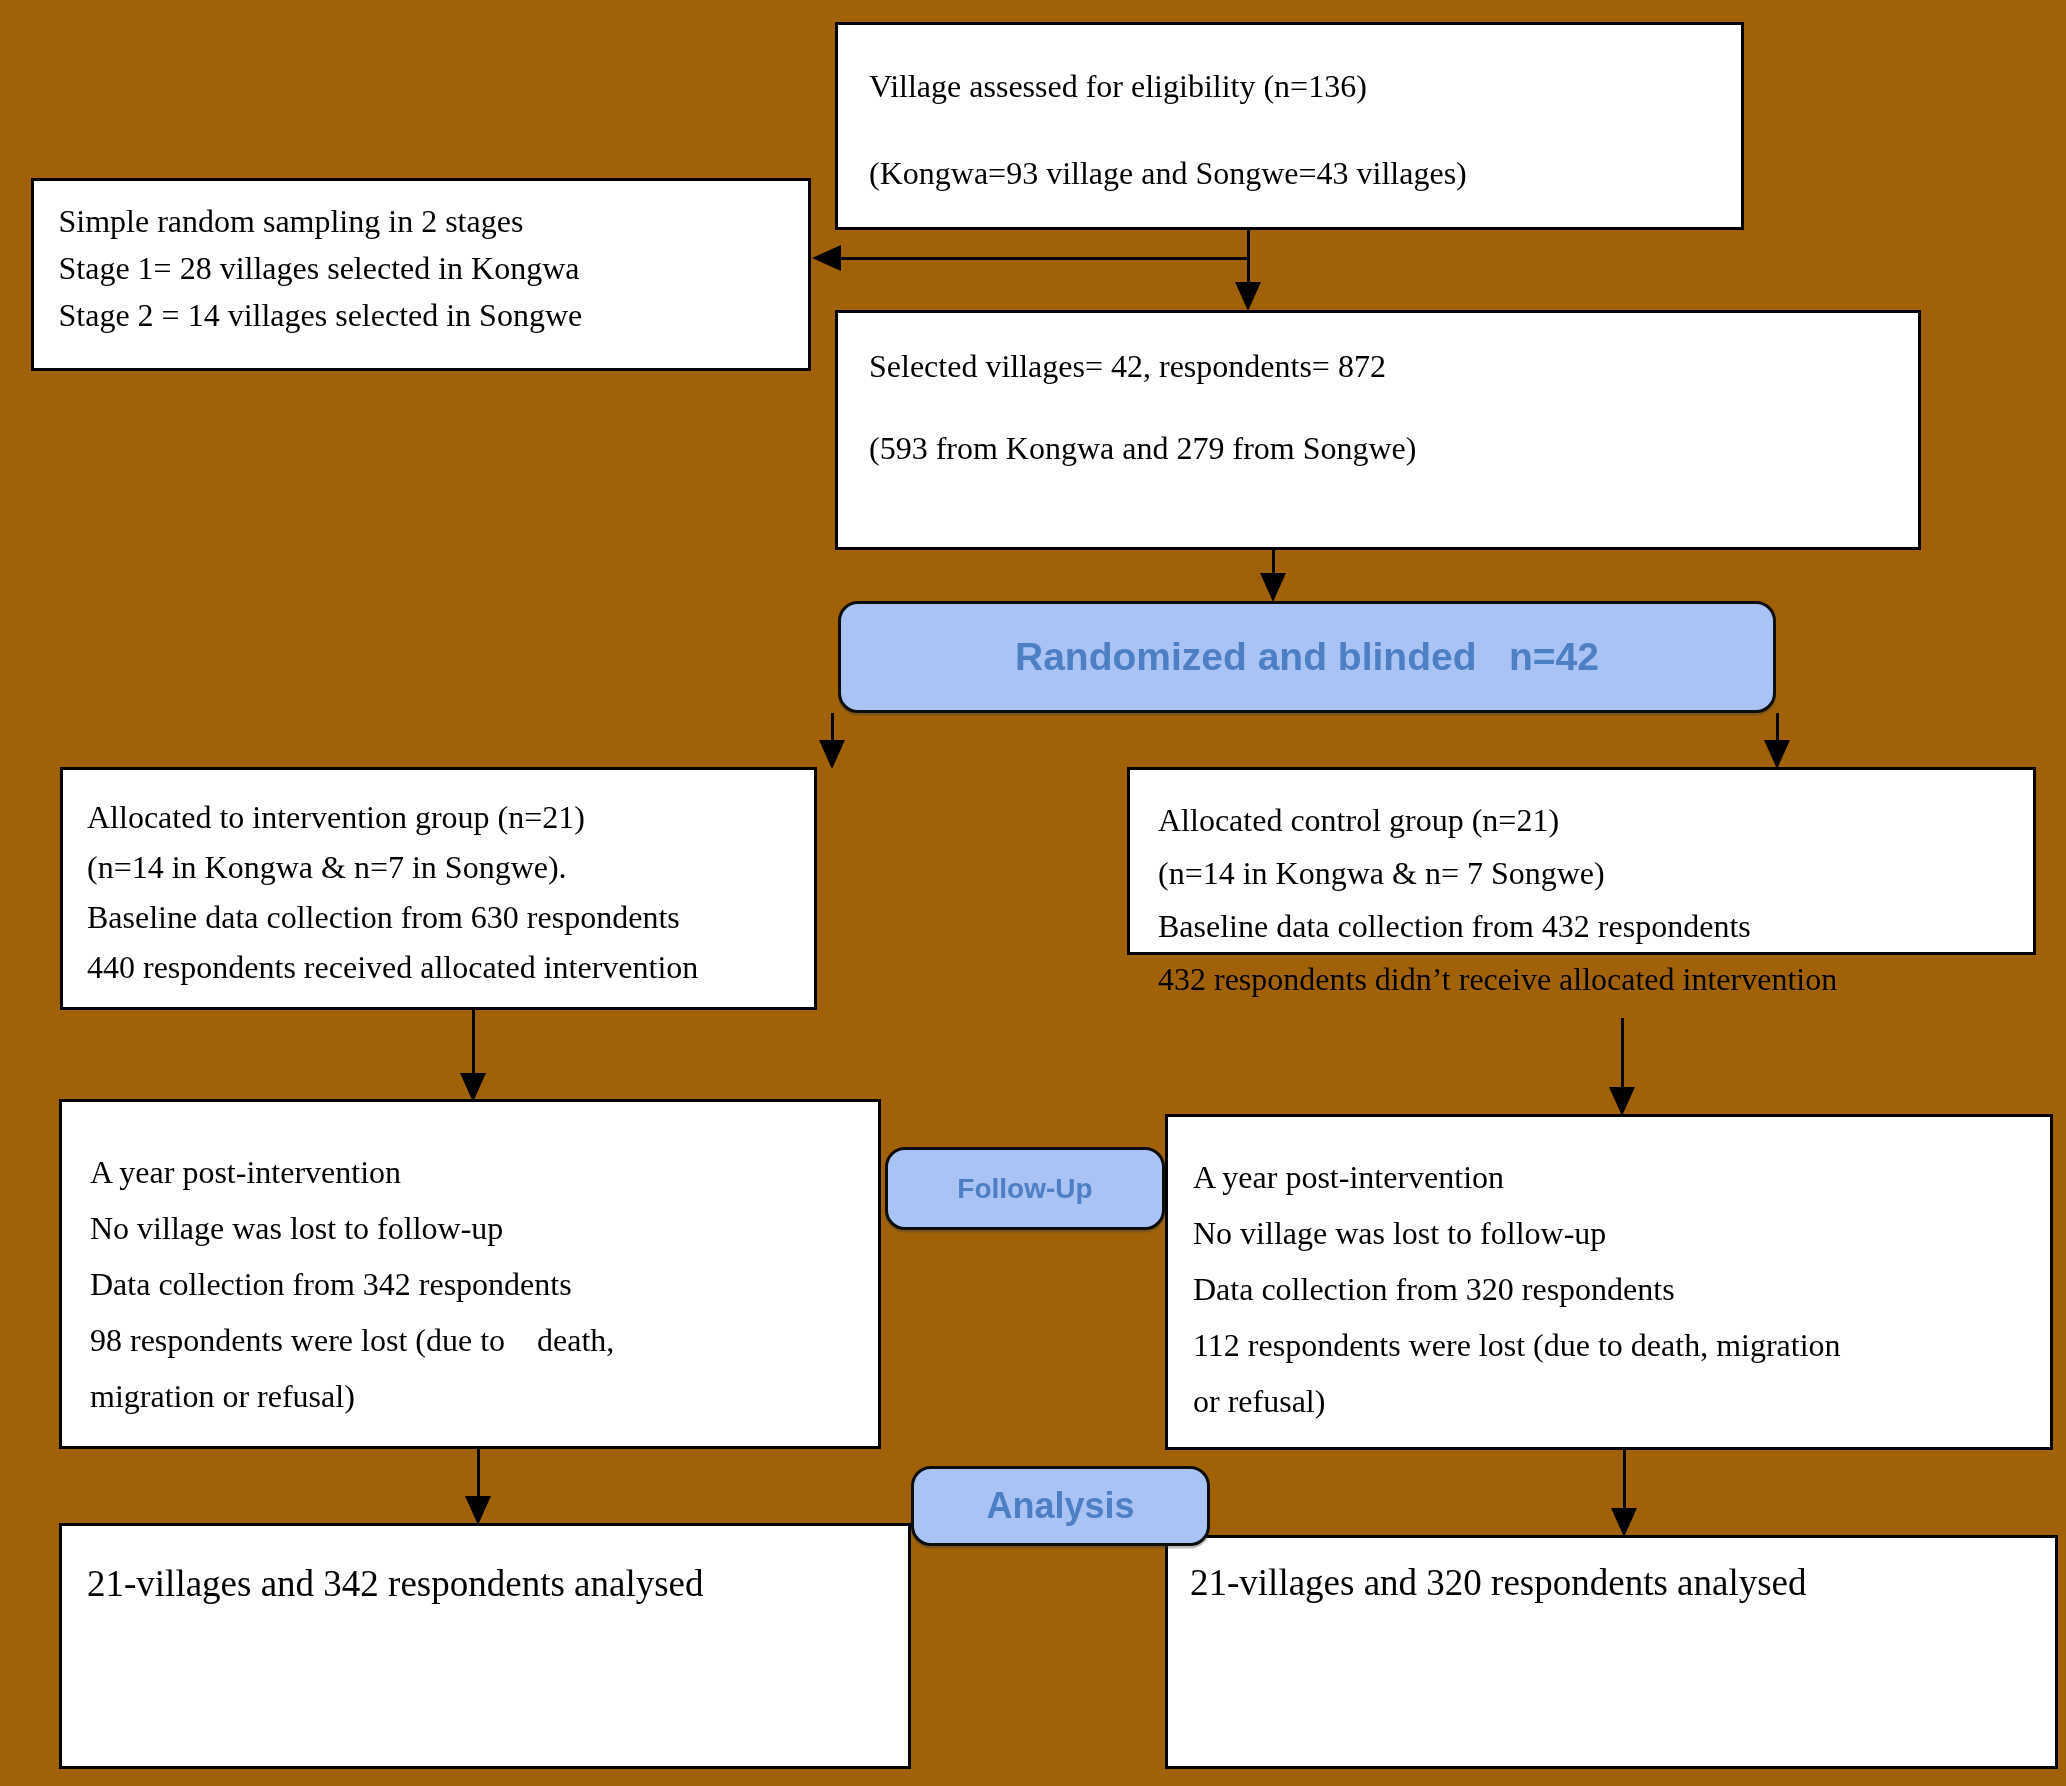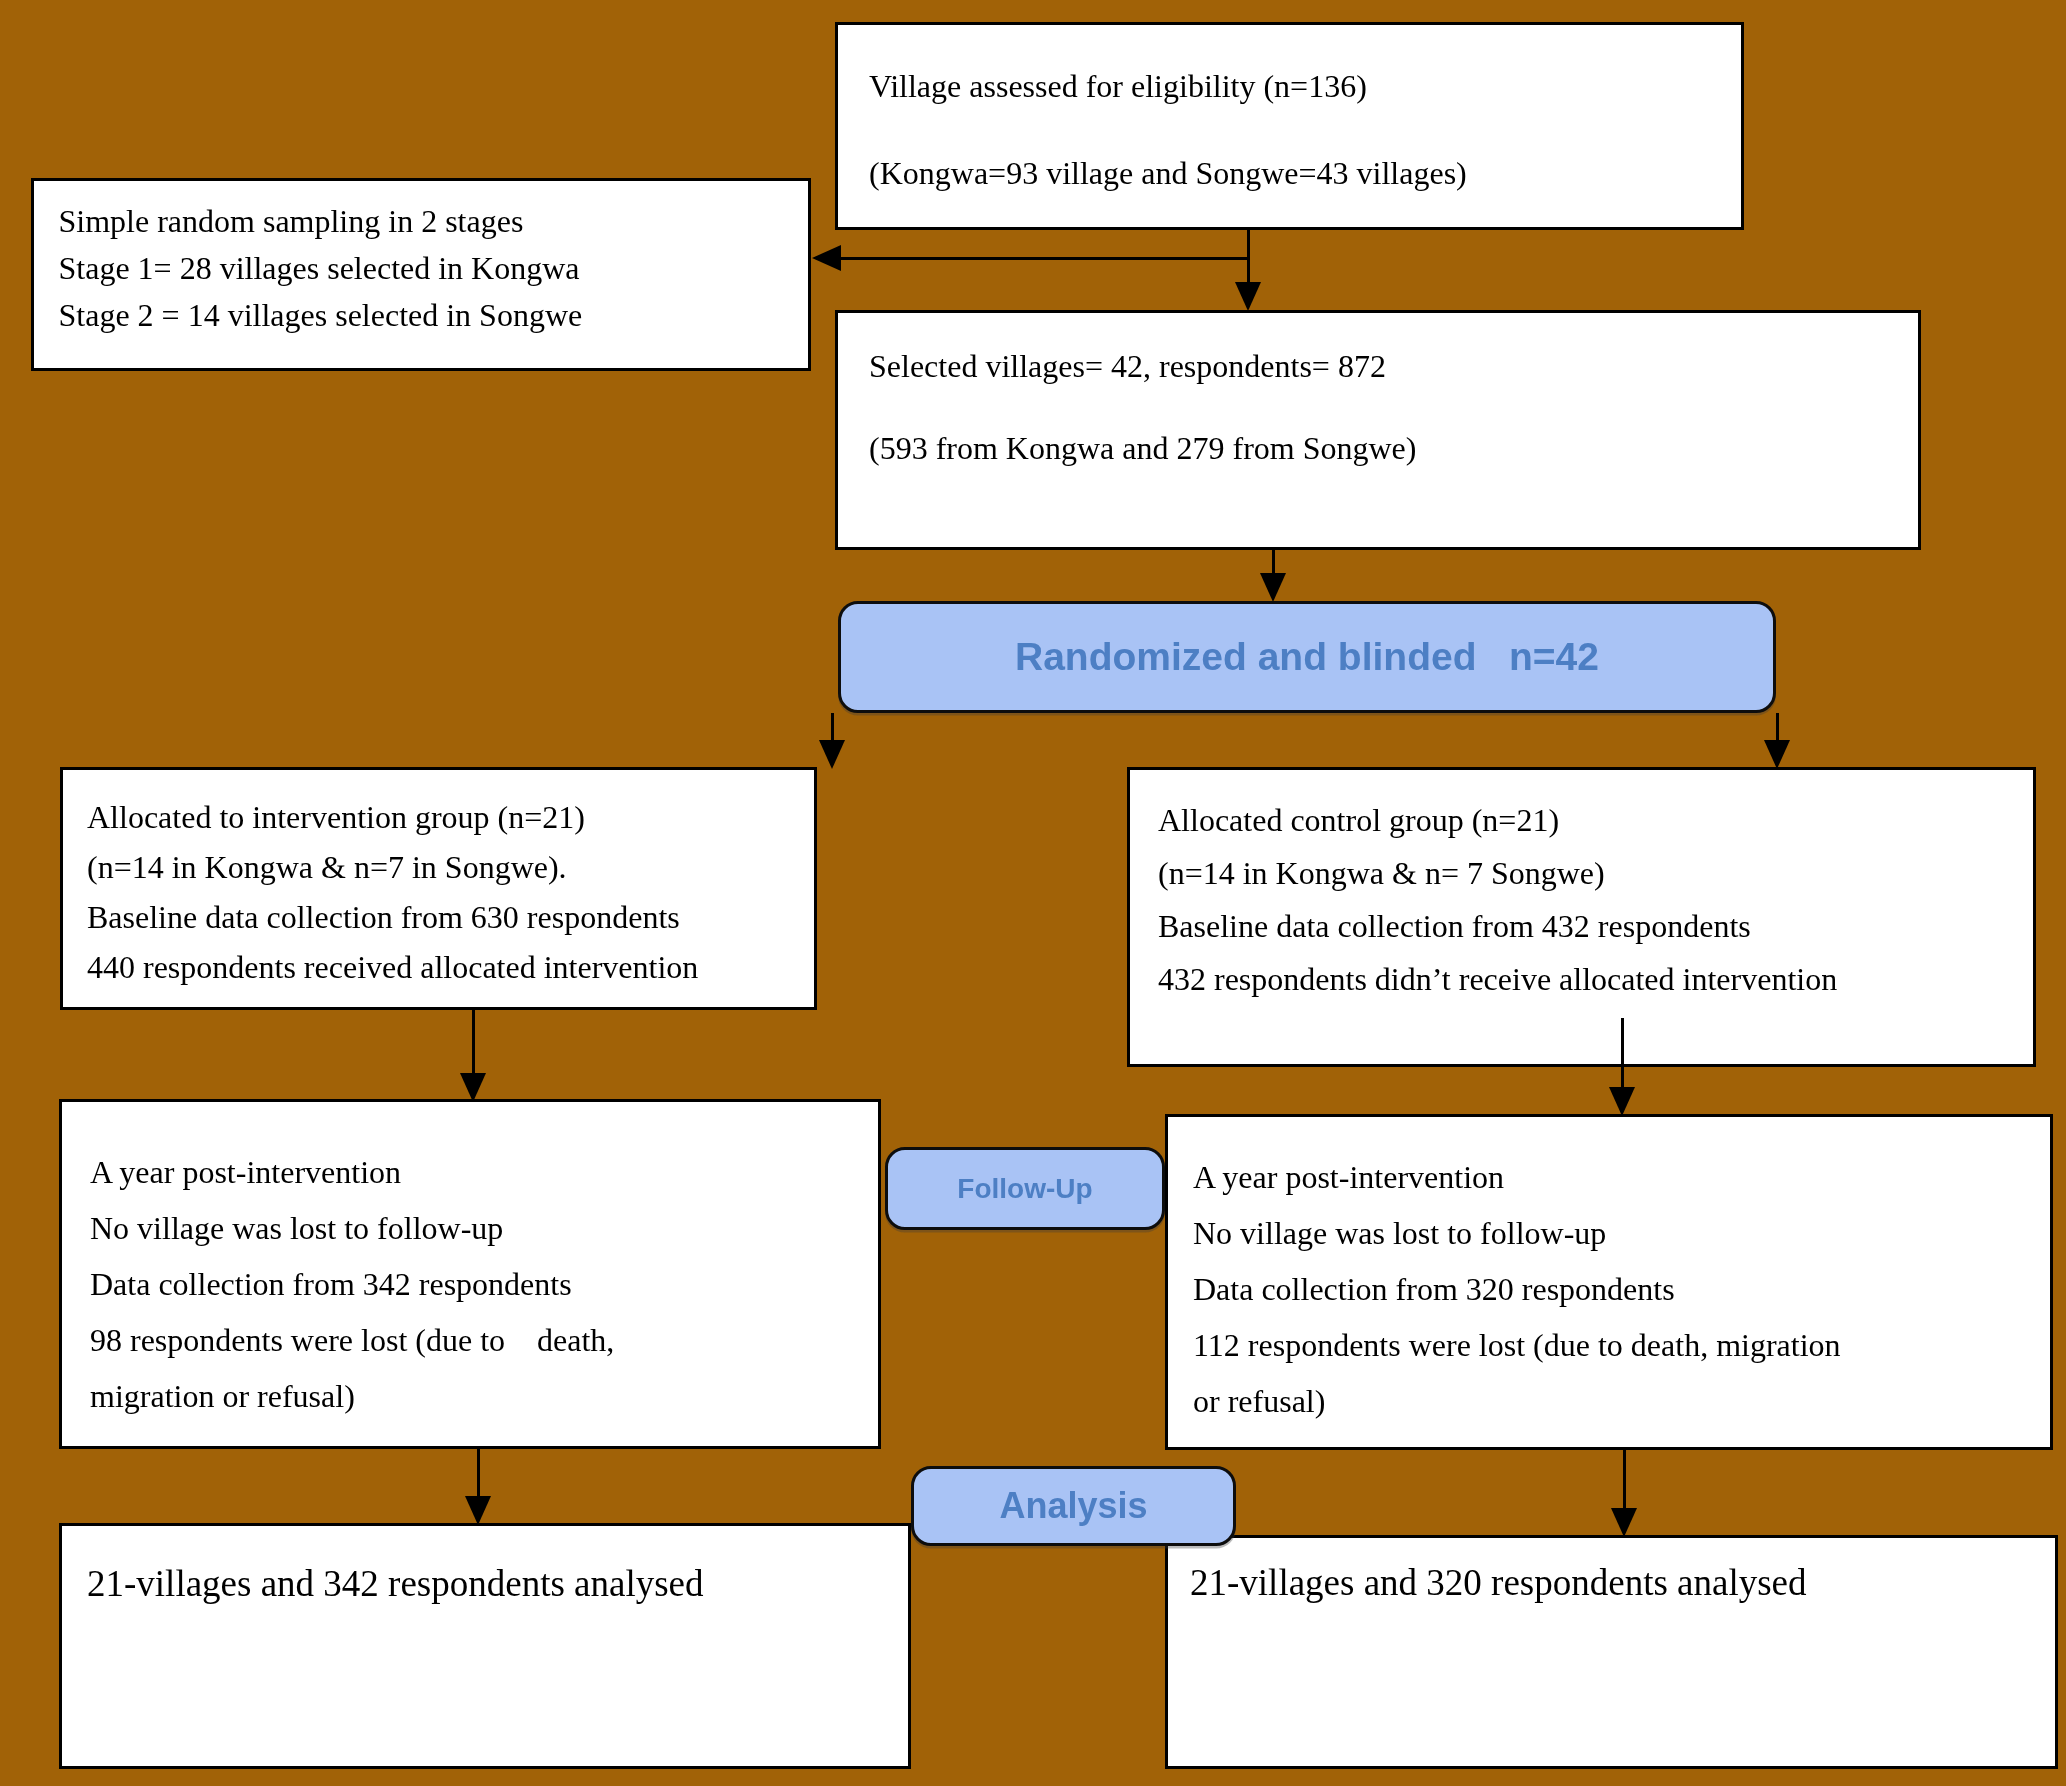--- a/index.html
+++ b/index.html
@@ -40,28 +40,28 @@
   
   #box-eligibility{left:835px;top:22.4px;width:909px;height:208px;padding:36px 18.7px 0 31px;}
   #box-eligibility .line+.line{margin-top:37px;}
   #box-sampling{left:30.5px;top:178px;width:780px;height:193px;padding:17.4px 12.5px 0 25px;}
   #box-sampling .line{line-height:47px;}
   #box-selected{left:835px;top:310px;width:1086px;height:240px;padding:28px 18.7px 0 31px;}
   #box-selected .line+.line{margin-top:32px;}
   #pill-randomized{left:838px;top:601px;width:938px;height:112px;font-size:39px;}
   #box-interv{left:60px;top:767px;width:757px;height:243px;padding:22.4px 12.5px 0 24px;}
   #box-interv .line{line-height:50px;}
-  #box-control{left:1127px;top:767px;width:909px;height:300px;padding:24px 12.5px 0 28px;}
+  #box-control{left:1127px;top:767px;width:909px;height:188px;padding:24px 12.5px 0 28px;}
   #box-control .line{line-height:53px;}
   #box-fu-left{left:59px;top:1099px;width:822px;height:350px;padding:42px 12.5px 0 28px;}
   #box-fu-left .line{line-height:56px;}
   #pill-followup{left:885px;top:1147px;width:280px;height:83px;font-size:28px;}
   #box-fu-right{left:1165px;top:1114px;width:888px;height:336px;padding:32px 12.5px 0 25px;}
   #box-fu-right .line{line-height:56px;}
-  #pill-analysis{left:911px;top:1466px;width:325px;height:80px;font-size:36px;}
+  #pill-analysis{left:911px;top:1466px;width:299px;height:80px;font-size:36px;}
   #box-an-left{left:51px;top:1523px;width:852px;height:246px;padding:30px 12.5px 0 25px;margin-left:8px;}
   #box-an-left .line{font-size:37px;line-height:56px;}
   #box-an-right{left:1165px;top:1535px;width:893px;height:234px;padding:17.4px 12.5px 0 22px;}
   #box-an-right .line{font-size:37px;line-height:56px;}
   
   .varrow{position:absolute;width:27px;z-index:2;}
   .varrow .shaft{position:absolute;left:50%;top:0;bottom:25px;width:3.1px;margin-left:-1.6px;background:#000;}
   .varrow .head{position:absolute;bottom:0;left:50%;margin-left:-13.7px;width:0;height:0;
     border-left:13.7px solid transparent;border-right:13.7px solid transparent;border-top:29px solid #000;}
   .harrow-left{position:absolute;height:27px;z-index:2;}

